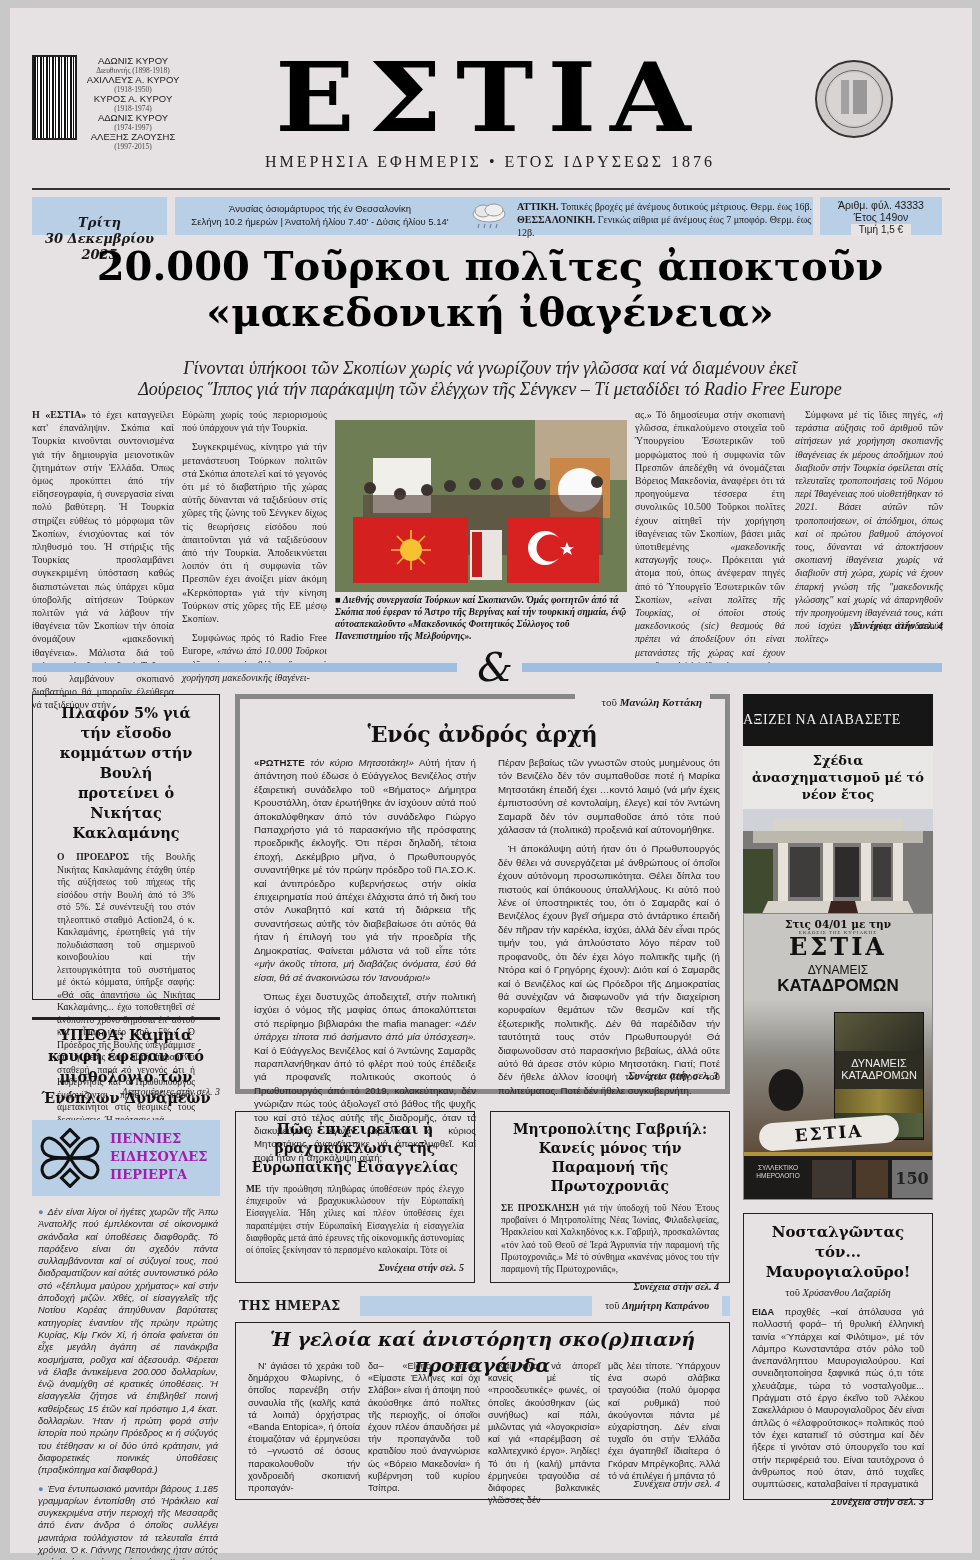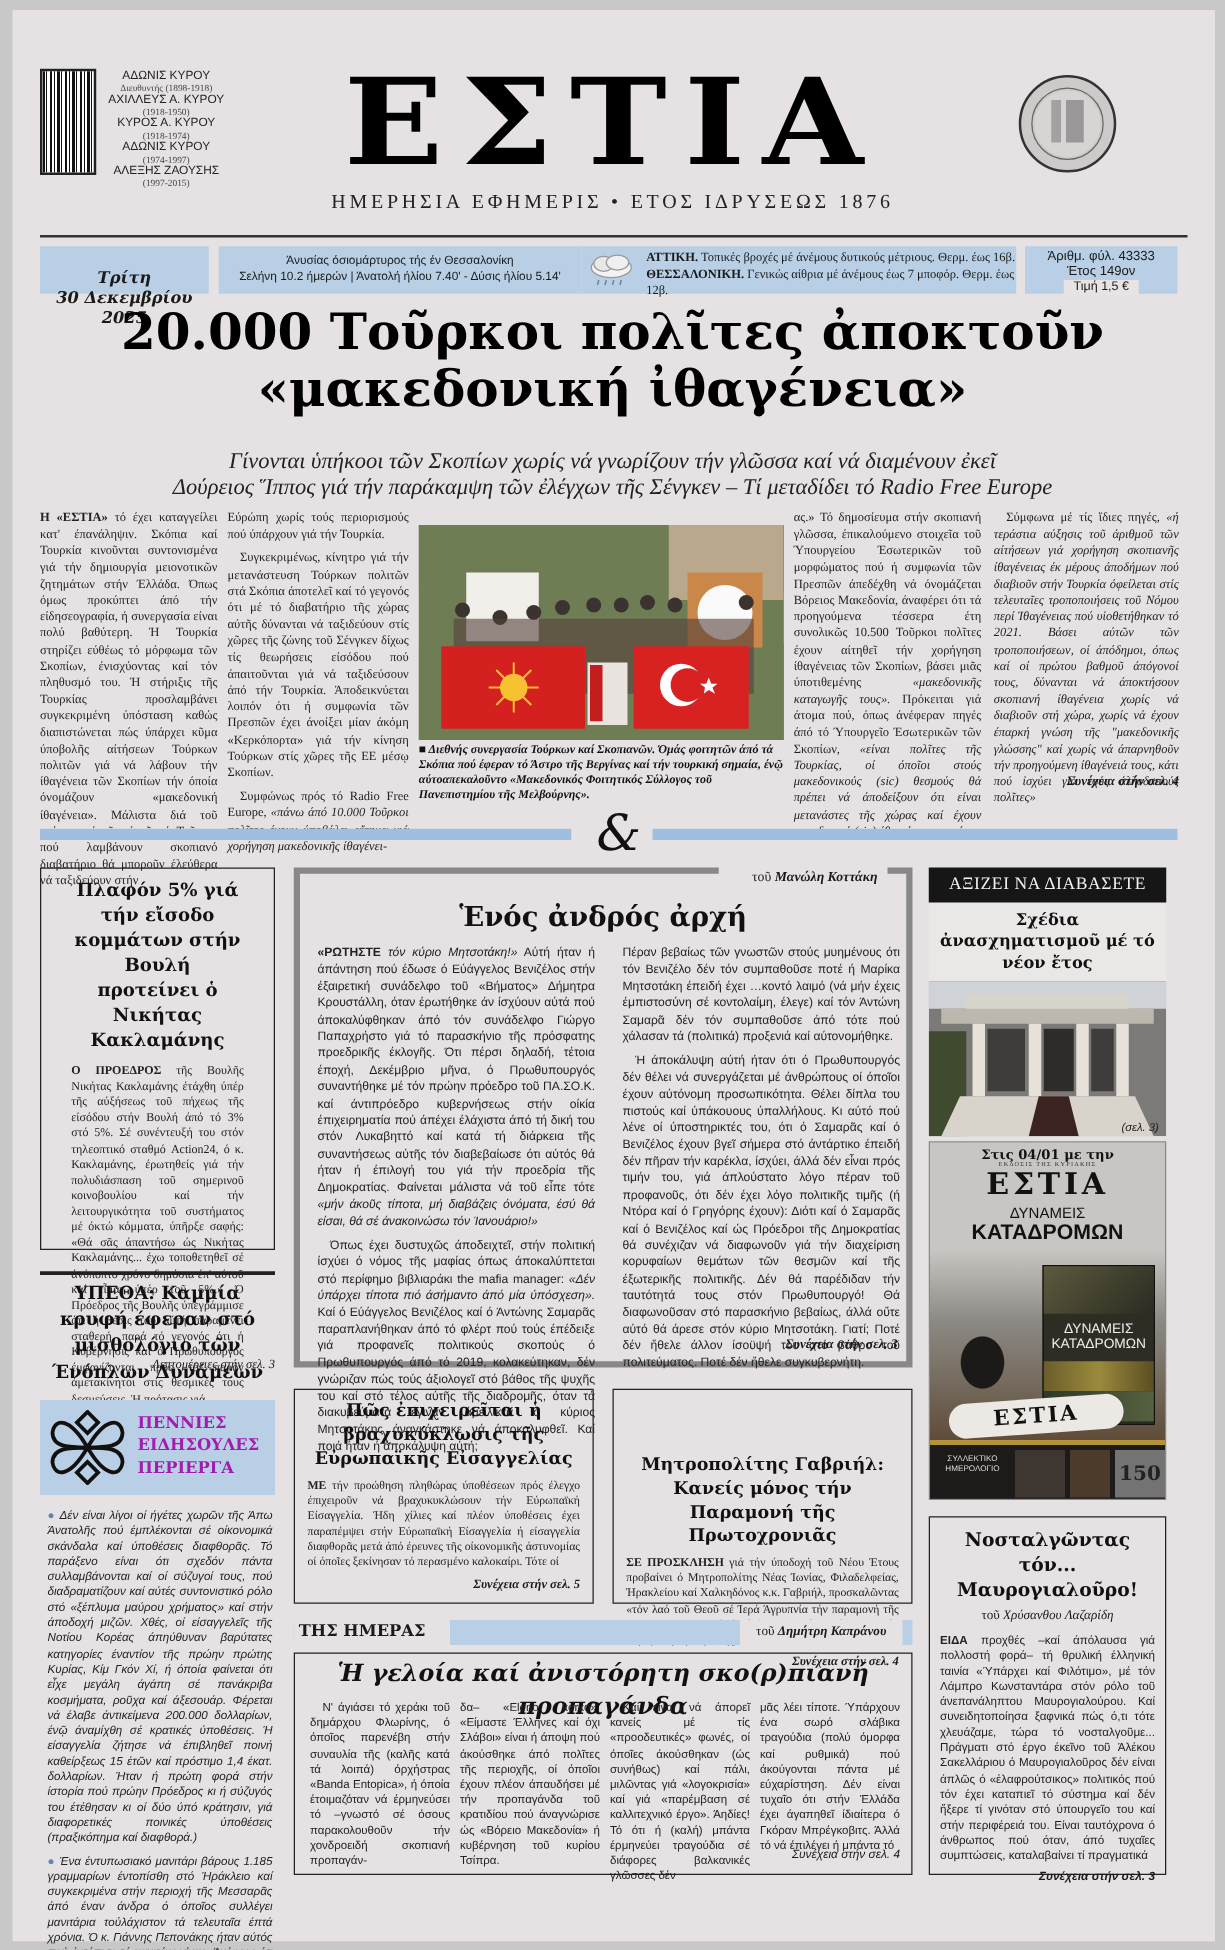--- a/index.html
+++ b/index.html
@@ -184,21 +184,21 @@
     <p class="ni"><b>«ΡΩΤΗΣΤΕ</b><i> τόν κύριο Μητσοτάκη!»</i><span> Αύτή ήταν ή άπάντηση πού έδωσε ό Εύάγγελος Βενιζέλος στήν έξαιρετική συνάδελφο τοῦ «Βήματος» Δήμητρα Κρουστάλλη, όταν έρωτήθηκε άν ίσχύουν αύτά πού άποκαλύφθηκαν άπό τόν συνάδελφο Γιώργο Παπαχρήστο γιά τό παρασκήνιο τῆς πρόσφατης προεδρικῆς έκλογῆς. Ότι πέρσι δηλαδή, τέτοια έποχή, Δεκέμβριο μῆνα, ό Πρωθυπουργός συναντήθηκε μέ τόν πρώην πρόεδρο τοῦ ΠΑ.ΣΟ.Κ. καί άντιπρόεδρο κυβερνήσεως στήν οίκία έπιχειρηματία πού άπέχει έλάχιστα άπό τή δική του στόν Λυκαβηττό καί κατά τή διάρκεια τῆς συναντήσεως αύτῆς τόν διαβεβαίωσε ότι αύτός θά ήταν ή έπιλογή του γιά τήν προεδρία τῆς Δημοκρατίας. Φαίνεται μάλιστα νά τοῦ εἶπε τότε </span><i>«μήν άκοῦς τίποτα, μή διαβάζεις όνόματα, έσύ θά είσαι, θά σέ άνακοινώσω τόν Ίανουάριο!»</i></p>
     <p><span>Όπως έχει δυστυχῶς άποδειχτεῖ, στήν πολιτική ίσχύει ό νόμος τῆς μαφίας όπως άποκαλύπτεται στό περίφημο βιβλιαράκι the mafia manager: </span><i>«Δέν ύπάρχει τίποτα πιό άσήμαντο άπό μία ύπόσχεση».</i><span> Καί ό Εύάγγελος Βενιζέλος καί ό Άντώνης Σαμαρᾶς παραπλανήθηκαν άπό τό φλέρτ πού τούς έπέδειξε γιά προφανεῖς πολιτικούς σκοπούς ό Πρωθυπουργός άπό τό 2019, κολακεύτηκαν, δέν γνώριζαν πώς τούς άξιολογεῖ στό βάθος τῆς ψυχῆς του καί στό τέλος αύτῆς τῆς διαδρομῆς, όταν τά διακυβεύματα έγιναν άμείλικτα ό κύριος Μητσοτάκης άναγκάστηκε νά άποκαλυφθεῖ. Καί ποιά ήταν ή άποκάλυψη αύτή;</span></p>
   </div>
   <div class="abs col sans" style="left:488px; top:748px; width:222px; font-size:9.7px; line-height:13.4px;">
     <p class="ni">Πέραν βεβαίως τῶν γνωστῶν στούς μυημένους ότι τόν Βενιζέλο δέν τόν συμπαθοῦσε ποτέ ή Μαρίκα Μητσοτάκη έπειδή έχει …κοντό λαιμό (νά μήν έχεις έμπιστοσύνη σέ κοντολαίμη, έλεγε) καί τόν Άντώνη Σαμαρᾶ δέν τόν συμπαθοῦσε άπό τότε πού χάλασαν τά (πολιτικά) προξενιά καί αύτονομήθηκε.</p>
     <p>Ή άποκάλυψη αύτή ήταν ότι ό Πρωθυπουργός δέν θέλει νά συνεργάζεται μέ άνθρώπους οί όποῖοι έχουν αύτόνομη προσωπικότητα. Θέλει δίπλα του πιστούς καί ύπάκουους ύπαλλήλους. Κι αύτό πού λένε οί ύποστηρικτές του, ότι ό Σαμαρᾶς καί ό Βενιζέλος έχουν βγεῖ σήμερα στό άντάρτικο έπειδή δέν πῆραν τήν καρέκλα, ίσχύει, άλλά δέν εἶναι πρός τιμήν του, γιά άπλούστατο λόγο πέραν τοῦ προφανοῦς, ότι δέν έχει λόγο πολιτικῆς τιμῆς (ή Ντόρα καί ό Γρηγόρης έχουν): Διότι καί ό Σαμαρᾶς καί ό Βενιζέλος καί ώς Πρόεδροι τῆς Δημοκρατίας θά συνέχιζαν νά διαφωνοῦν γιά τήν διαχείριση κορυφαίων θεμάτων τῶν θεσμῶν καί τῆς έξωτερικῆς πολιτικῆς. Δέν θά παρέδιδαν τήν ταυτότητά τους στόν Πρωθυπουργό! Θά διαφωνοῦσαν στό παρασκήνιο βεβαίως, άλλά οὔτε αύτό θά άρεσε στόν κύριο Μητσοτάκη. Γιατί; Ποτέ δέν ἤθελε άλλον ίσοϋψή του στό βάθρο τοῦ πολιτεύματος. Ποτέ δέν ἤθελε συγκυβερνήτη.</p>
   </div>
   <div class="abs cont" style="left:488px; top:1062px; width:220px;">Συνέχεια στήν σελ. 3</div>
 
   <div class="abs" style="left:733px; top:686px; width:190px; height:198px; background:#eae7e7;">
-    <div style="background:#161616; color:#f0f0f0; text-align:center; font-size:14px; padding:6px 0; letter-spacing:0.5px;">ΑΞΙΖΕΙ ΝΑ ΔΙΑΒΑΣΕΤΕ</div>
+    <div style="background:#161616; color:#f0f0f0; font-size:14px; padding:18px 0; letter-spacing:0.5px;">ΑΞΙΖΕΙ ΝΑ ΔΙΑΒΑΣΕΤΕ</div>
     <div class="h2" style="font-size:13px; line-height:17px; padding:6px 4px;">Σχέδια ἀνασχηματισμοῦ μέ τό νέον ἔτος</div>
     <svg width="190" height="124" viewBox="0 0 190 124" style="display:block;">
       <rect width="190" height="124" fill="#7b7a78"></rect>
       <rect x="0" y="0" width="190" height="22" fill="#cfd2d6"></rect>
       <rect x="30" y="10" width="130" height="14" fill="#d7d4cc"></rect>
       <rect x="10" y="22" width="170" height="12" fill="#bdb8ad"></rect>
       <rect x="35" y="34" width="10" height="58" fill="#e6e2da"></rect>
         <rect x="80" y="34" width="10" height="58" fill="#e6e2da"></rect>
         <rect x="118" y="34" width="10" height="58" fill="#e6e2da"></rect>
         <rect x="150" y="34" width="10" height="58" fill="#e6e2da"></rect>
@@ -260,21 +260,21 @@
 
   <div class="abs box" style="left:225px; top:1103px; width:240px; height:172px; padding:8px 10px;">
     <div class="h2" style="font-size:14px; line-height:19px; margin-bottom:6px;">Πῶς ἐπιχειρεῖται ἡ βραχυκύκλωσις τῆς Εὐρωπαϊκῆς Εἰσαγγελίας</div>
     <div class="col" style="font-size:9.4px; line-height:12.2px;">
       <p class="ni"><b>ΜΕ</b><span> τήν προώθηση πληθώρας ύποθέσεων πρός έλεγχο έπιχειροῦν νά βραχυκυκλώσουν τήν Εύρωπαϊκή Είσαγγελία. Ήδη χίλιες καί πλέον ύποθέσεις έχει παραπέμψει στήν Εύρωπαϊκή Είσαγγελία ή είσαγγελία διαφθορᾶς μετά άπό έρευνες τῆς οίκονομικῆς άστυνομίας οί όποῖες ξεκίνησαν τό περασμένο καλοκαίρι. Τότε οί</span></p>
     </div>
     <div class="cont" style="font-size:10px;">Συνέχεια στήν σελ. 5</div>
   </div>
 
   <div class="abs box" style="left:480px; top:1103px; width:240px; height:172px; padding:8px 10px;">
-    <div class="h2" style="font-size:14px; line-height:19px; margin-bottom:6px;margin-top:43px;">Μητροπολίτης Γαβριήλ: Κανείς μόνος τήν Παραμονή τῆς Πρωτοχρονιᾶς</div>
+    <div class="h2" style="font-size:14px; line-height:19px; margin-bottom:6px;">Μητροπολίτης Γαβριήλ: Κανείς μόνος τήν Παραμονή τῆς Πρωτοχρονιᾶς</div>
     <div class="col" style="font-size:9.4px; line-height:12.2px;">
       <p class="ni"><b>ΣΕ ΠΡΟΣΚΛΗΣΗ</b><span> γιά τήν ύποδοχή τοῦ Νέου Έτους προβαίνει ό Μητροπολίτης Νέας Ίωνίας, Φιλαδελφείας, Ήρακλείου καί Χαλκηδόνος κ.κ. Γαβριήλ, προσκαλῶντας «τόν λαό τοῦ Θεοῦ σέ Ίερά Άγρυπνία τήν παραμονή τῆς Πρωτοχρονιᾶς.» Μέ τό σύνθημα «κανένας μόνος του τήν παραμονή τῆς Πρωτοχρονιᾶς»,</span></p>
     </div>
     <div class="cont" style="font-size:10px;">Συνέχεια στήν σελ. 4</div>
   </div>
 
   <div class="abs blue" style="left:225px; top:1288px; width:495px; height:20px;">
     <div class="abs" style="left:0; top:0; width:125px; height:20px; background:#e6e2e3; font-family:'DejaVu Serif', serif; font-weight:bold; font-size:13px; line-height:20px; padding-left:4px;">ΤΗΣ ΗΜΕΡΑΣ</div>
     <div class="abs" style="right:8px; top:0; width:130px; height:20px; background:#e6e2e3; text-align:center; font-size:10.5px; line-height:20px;">
       <span>τοῦ </span><b><i>Δημήτρη Καπράνου</i></b>

